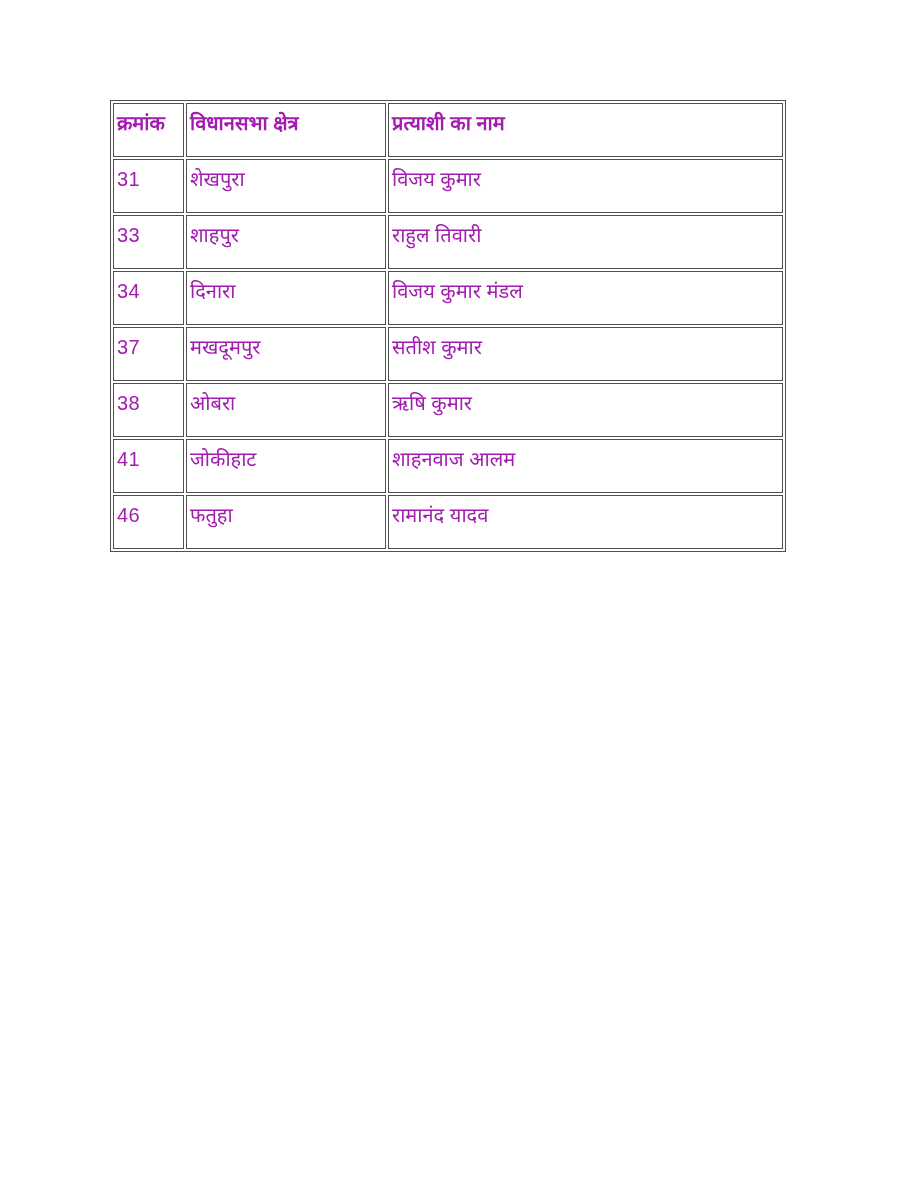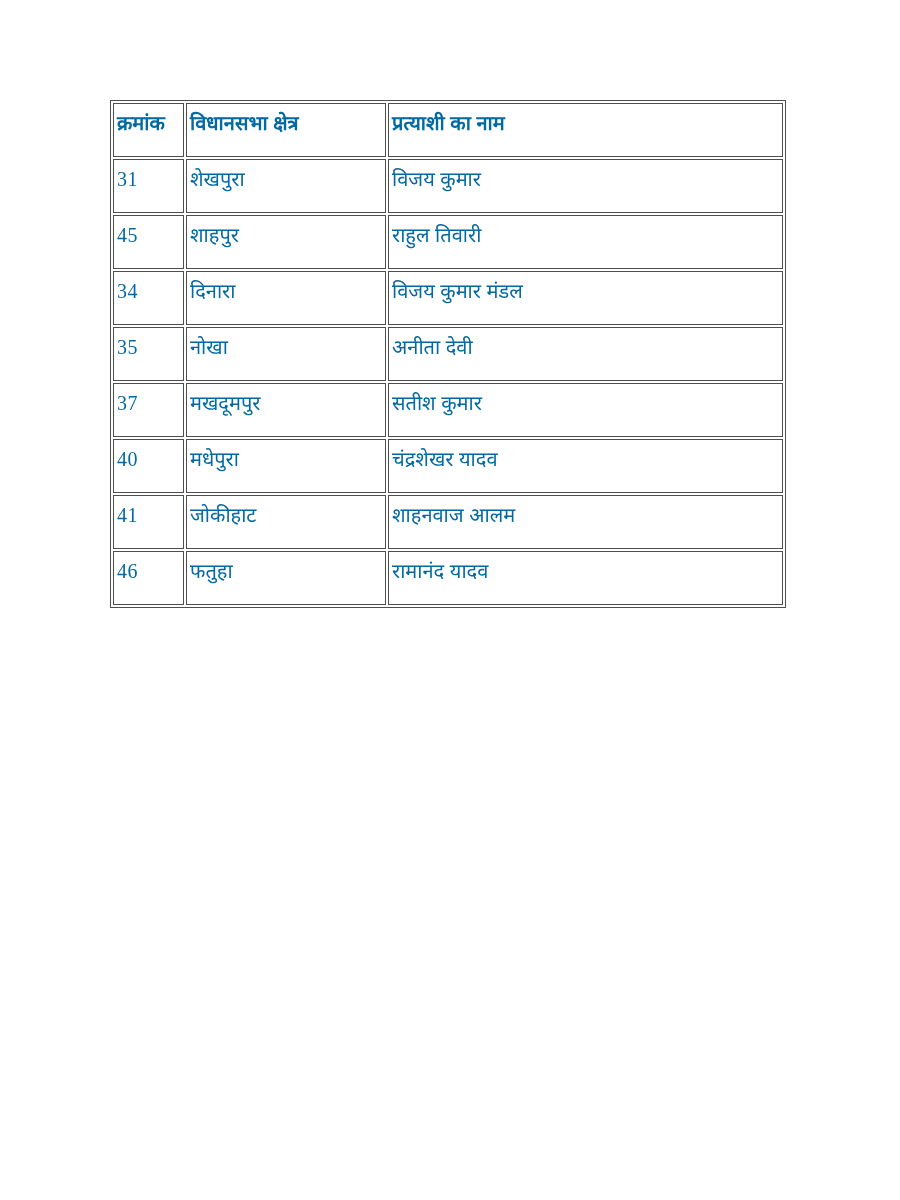--- a/index.html
+++ b/index.html
@@ -31,30 +31,30 @@
   col.c-candidate    { width: 395px; }
   th, td {
     border: 1px solid #4f4f4f;
     box-sizing: border-box;
     height: 54px;
     vertical-align: top;
     text-align: left;
     padding: 7px 4px 2px 3px;
     font-size: 20px;
     line-height: 1.2;
-    color: #0369a1;
+    color: #a21caf;
     overflow: hidden;
     white-space: nowrap;
   }
   th {
     font-weight: bold;
     font-size: 20px;
   }
   td.serial {
-    font-family: Liberation Serif, serif;
+    font-family: Liberation Sans, sans-serif;
     letter-spacing: 0.5px;
   }
 </style>
 </head>
 <body>
 
 <div class="page">
   <table class="candidates">
     <colgroup>
       <col class="c-serial">
@@ -68,43 +68,38 @@
         <th>प्रत्याशी का नाम</th>
       </tr>
     </thead>
     <tbody>
       <tr>
         <td class="serial">31</td>
         <td>शेखपुरा</td>
         <td>विजय कुमार</td>
       </tr>
       <tr>
-        <td class="serial">45</td>
+        <td class="serial">33</td>
         <td>शाहपुर</td>
         <td>राहुल तिवारी</td>
       </tr>
       <tr>
         <td class="serial">34</td>
         <td>दिनारा</td>
         <td>विजय कुमार मंडल</td>
       </tr>
       <tr>
-        <td class="serial">35</td>
-        <td>नोखा</td>
-        <td>अनीता देवी</td>
-      </tr>
-      <tr>
         <td class="serial">37</td>
         <td>मखदूमपुर</td>
         <td>सतीश कुमार</td>
       </tr>
       <tr>
-        <td class="serial">40</td>
-        <td>मधेपुरा</td>
-        <td>चंद्रशेखर यादव</td>
+        <td class="serial">38</td>
+        <td>ओबरा</td>
+        <td>ऋषि कुमार</td>
       </tr>
       <tr>
         <td class="serial">41</td>
         <td>जोकीहाट</td>
         <td>शाहनवाज आलम</td>
       </tr>
       <tr>
         <td class="serial">46</td>
         <td>फतुहा</td>
         <td>रामानंद यादव</td>

